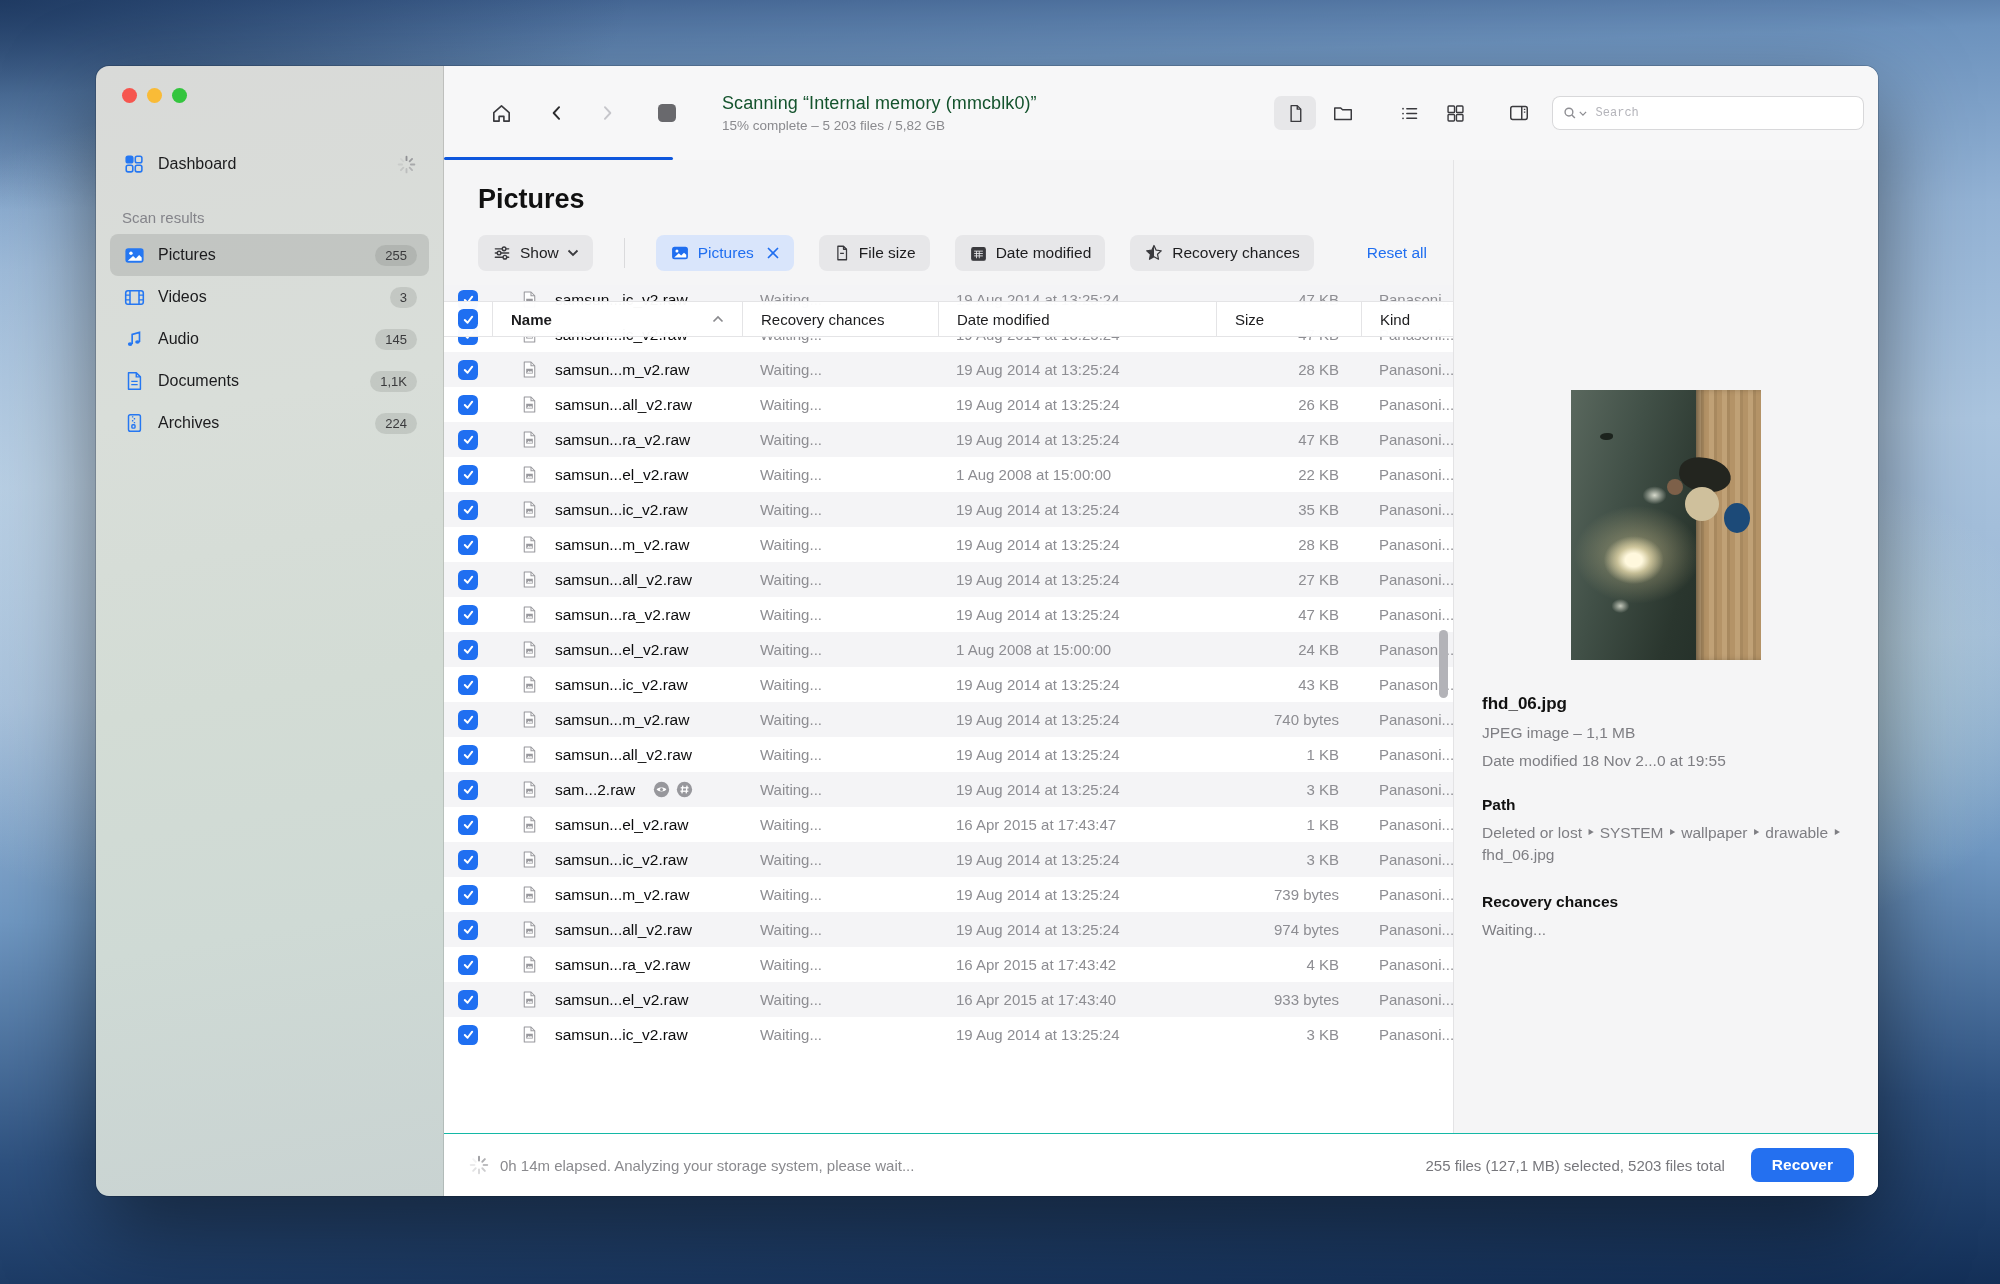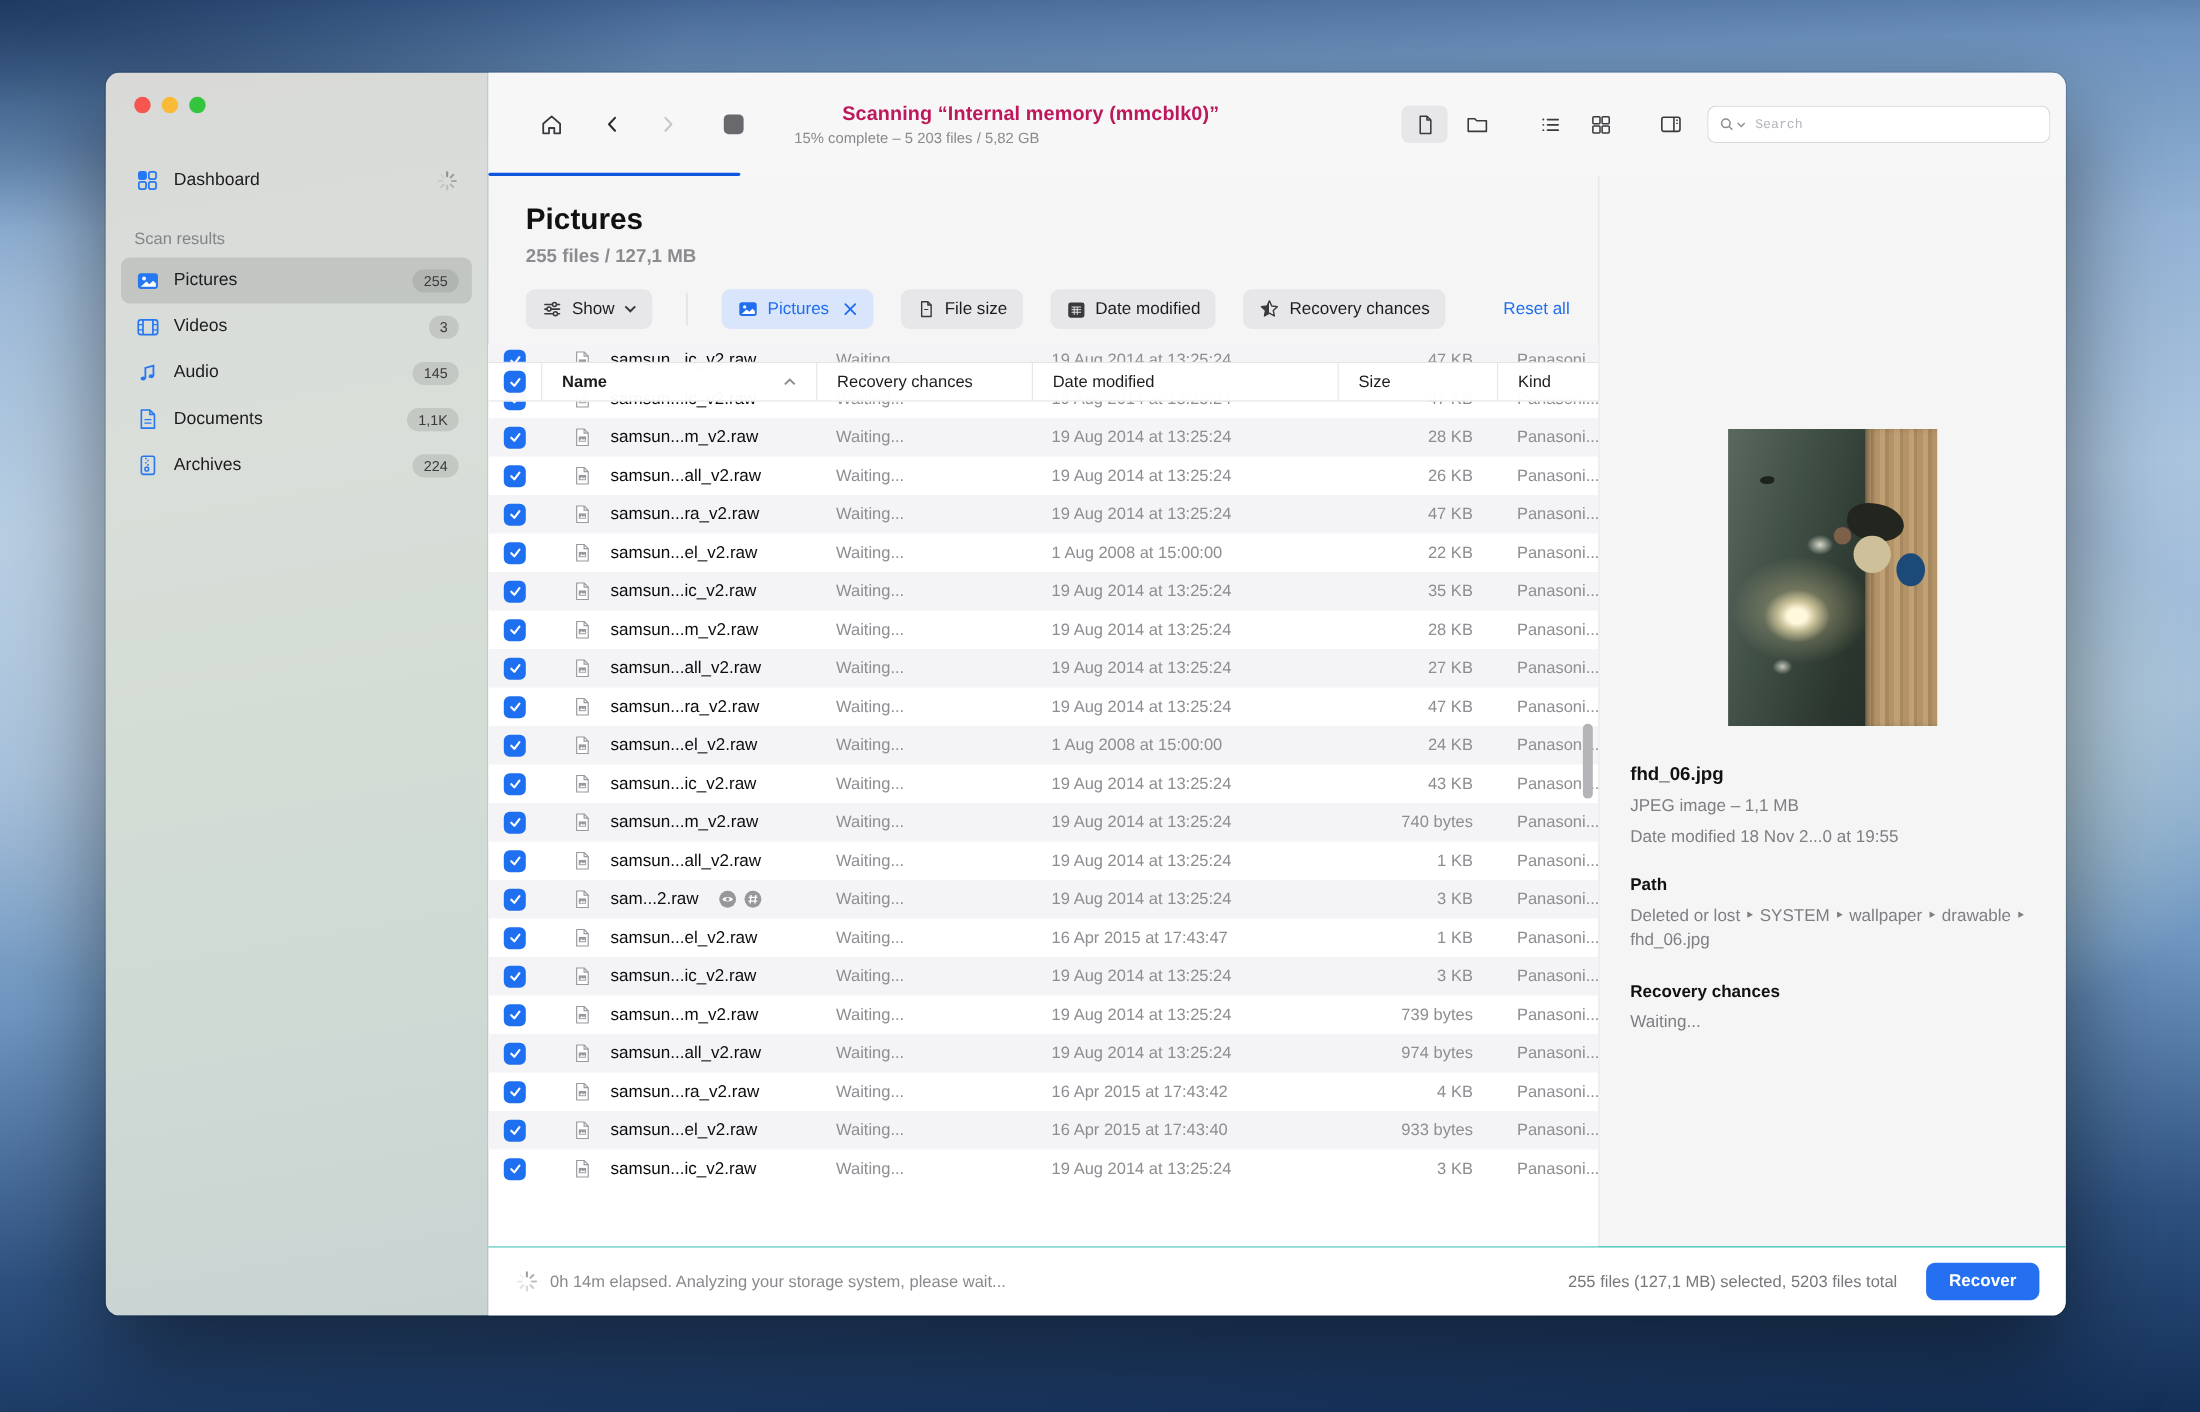--- a/index.html
+++ b/index.html
@@ -35,21 +35,21 @@
     display:flex;align-items:center;justify-content:center;}
   
   .content{flex:1;display:flex;flex-direction:column;background:#f5f5f6;min-width:0;}
   .toolbar{height:94px;flex:none;position:relative;display:flex;align-items:center;
     background:#f7f7f8;padding:0 14px 0 36px;}
   .tbtn{width:42px;height:34px;border-radius:7px;display:flex;align-items:center;
     justify-content:center;flex:none;}
   .tbtn.active{background:#e7e7e9;}
   .stop-sq{width:18px;height:18px;border-radius:4.5px;background:#69696d;}
   .title-blk{margin-left:34px;min-width:430px;}
-  .t-title{font-size:18px;font-weight:700;color:#be185d;letter-spacing:.1px;text-align:center;}
+  .t-title{font-size:18px;font-weight:400;color:#14532d;letter-spacing:.1px;}
   .t-sub{font-size:13.5px;color:#8a8a8e;margin-top:4px;}
   .search{margin-left:12px;width:292px;height:34px;border-radius:8px;background:#fff;
     box-shadow:inset 0 0 0 1px #d8d8da;display:flex;align-items:center;padding:0 10px;flex:none;}
   .search input{border:none;outline:none;background:transparent;font-size:12px;color:#ef4444;
     width:100%;margin-left:7px;font-family:Liberation Mono, monospace;}
   .search input::placeholder{color:#b4b4ba;}
   .progress-track{position:absolute;left:0;bottom:0;height:3px;width:100%;}
   .progress-bar{height:3px;background:#0e57dd;border-radius:2px;}
   .body-row{flex:1;display:flex;min-height:0;}
   .center{flex:1;display:flex;flex-direction:column;min-width:0;}
@@ -308,21 +308,20 @@
         </div>
         <div class="progress-track">
           <div class="progress-bar" style="width: 16%;"></div>
         </div>
       </div>
 
       <div class="body-row">
         <div class="center">
           <div class="page-head">
             <div class="p-title">Pictures</div>
-            <div class="p-sub">255 files / 127,1 MB</div>
           </div>
 
           <div class="filterbar">
             <div class="chip">
               <svg width="20" height="20" viewBox="0 0 24 24" fill="none" stroke="#3a3a3e" stroke-width="1.7" stroke-linecap="round">
                 <g>
                     <line x1="4" y1="7" x2="20" y2="7"></line>
                     <line x1="4" y1="12" x2="20" y2="12"></line>
                     <line x1="4" y1="17" x2="20" y2="17"></line>
                 <circle cx="14.5" cy="7" r="2.2" fill="#e7e7e9"></circle>

